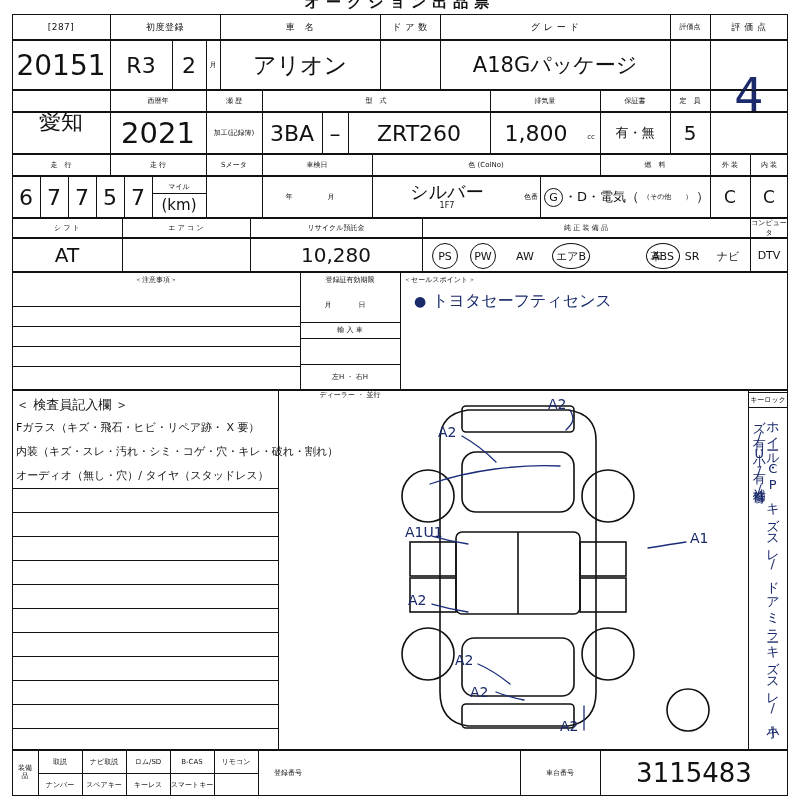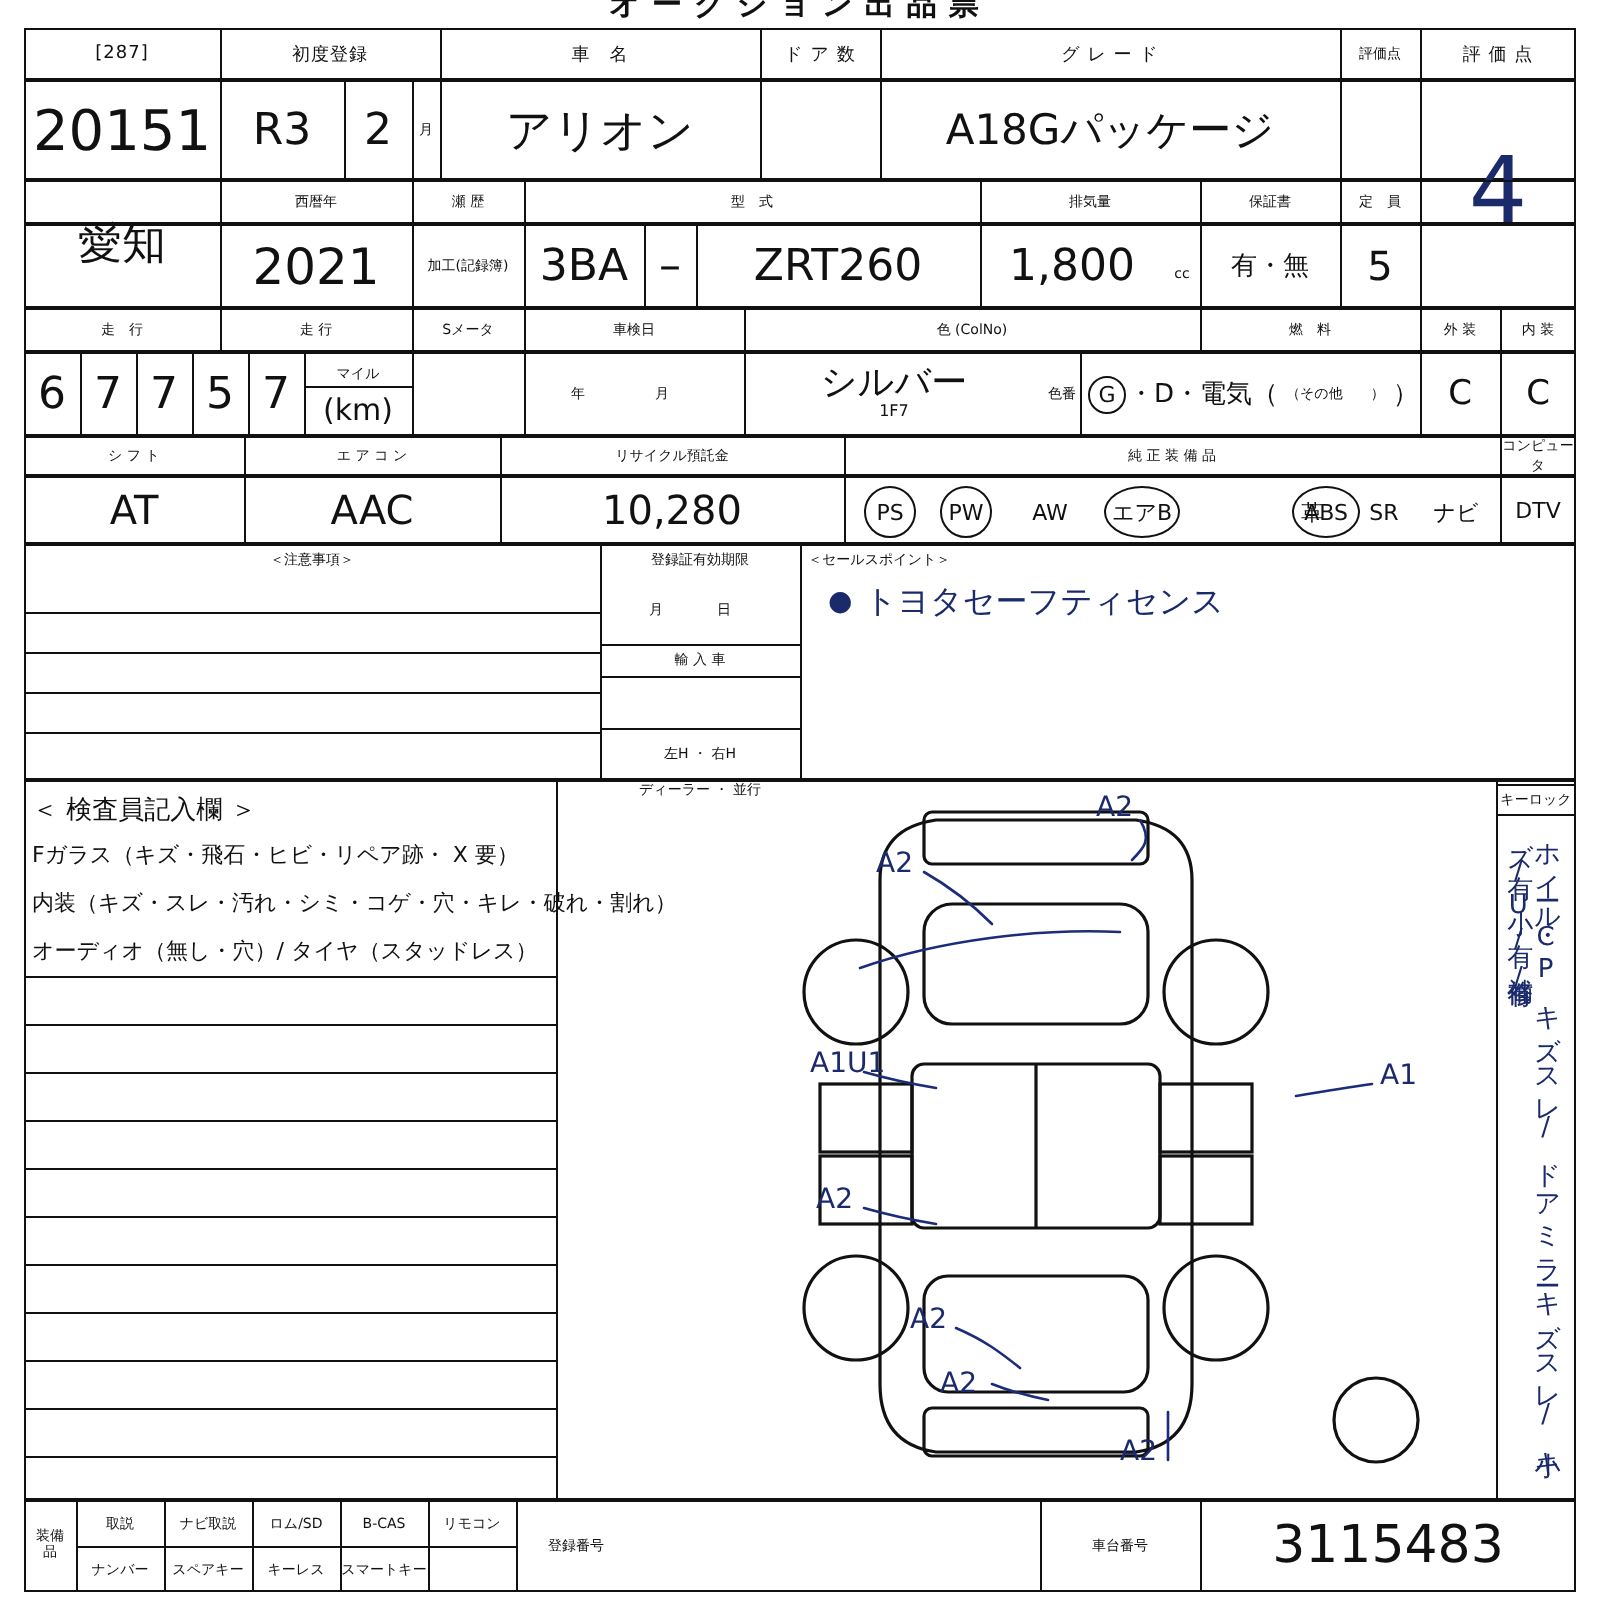--- a/index.html
+++ b/index.html
@@ -105,21 +105,21 @@
       <span>保証書</span>
     </div>
   <div class="bk ctr xsmall" style="left:670px;top:90px;width:40px;height:22px;">
       <span>定　員</span>
     </div>
 
   <div class="bk bd" style="left:12px;top:112px;width:776px;height:42px;"></div>
   <div class="bk ctr" style="left:12px;top:90px;width:98px;height:64px;font-size:22px;">
       <span>愛知</span>
     </div>
-  <div class="bk ctr" style="left:110px;top:112px;width:96px;height:42px;font-size:25px;">
+  <div class="bk ctr" style="left:110px;top:112px;width:96px;height:42px;font-size:29px;">
       <span>2021</span>
     </div>
   <div class="bk ctr xsmall" style="left:206px;top:112px;width:56px;height:42px;">加工(記録簿)</div>
   <div class="bk ctr" style="left:262px;top:112px;width:60px;height:42px;font-size:22px;">
       <span>3BA</span>
     </div>
   <div class="bk ctr" style="left:322px;top:112px;width:26px;height:42px;font-size:22px;">–</div>
   <div class="bk ctr" style="left:348px;top:112px;width:142px;height:42px;font-size:22px;">
       <span>ZRT260</span>
     </div>
@@ -247,23 +247,20 @@
       <span>純 正 装 備 品</span>
     </div>
   <div class="bk ctr xsmall" style="left:750px;top:218px;width:38px;height:20px;">
       <span>コンピュータ</span>
     </div>
 
   <div class="bk bd" style="left:12px;top:238px;width:776px;height:34px;"></div>
   <div class="bk ctr" style="left:12px;top:238px;width:110px;height:34px;font-size:20px;">
       <span>AT</span>
     </div>
-  <div class="bk ctr" style="left:122px;top:238px;width:128px;height:34px;font-size:20px;">
-      <span>AAC</span>
-    </div>
   <div class="bk ctr" style="left:250px;top:238px;width:172px;height:34px;font-size:20px;">
       <span>10,280</span>
     </div>
 
   <div class="bk ctr circ" style="left:432px;top:243px;width:26px;height:26px;">
       <span>PS</span>
     </div>
   <div class="bk ctr circ" style="left:470px;top:243px;width:26px;height:26px;">
       <span>PW</span>
     </div>

